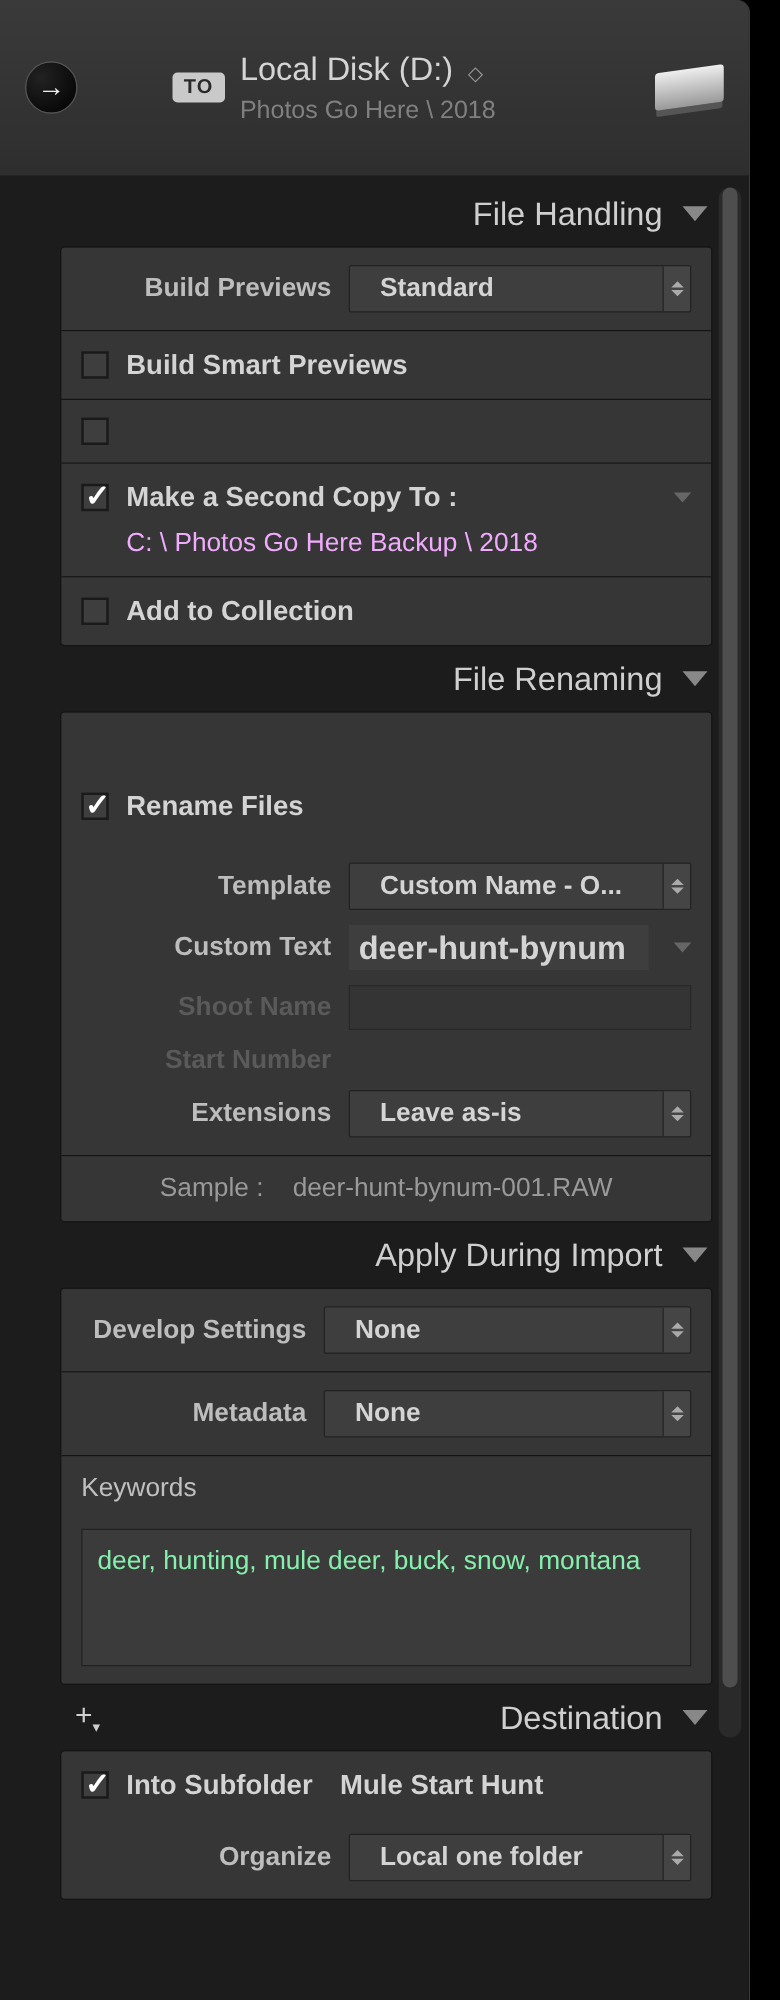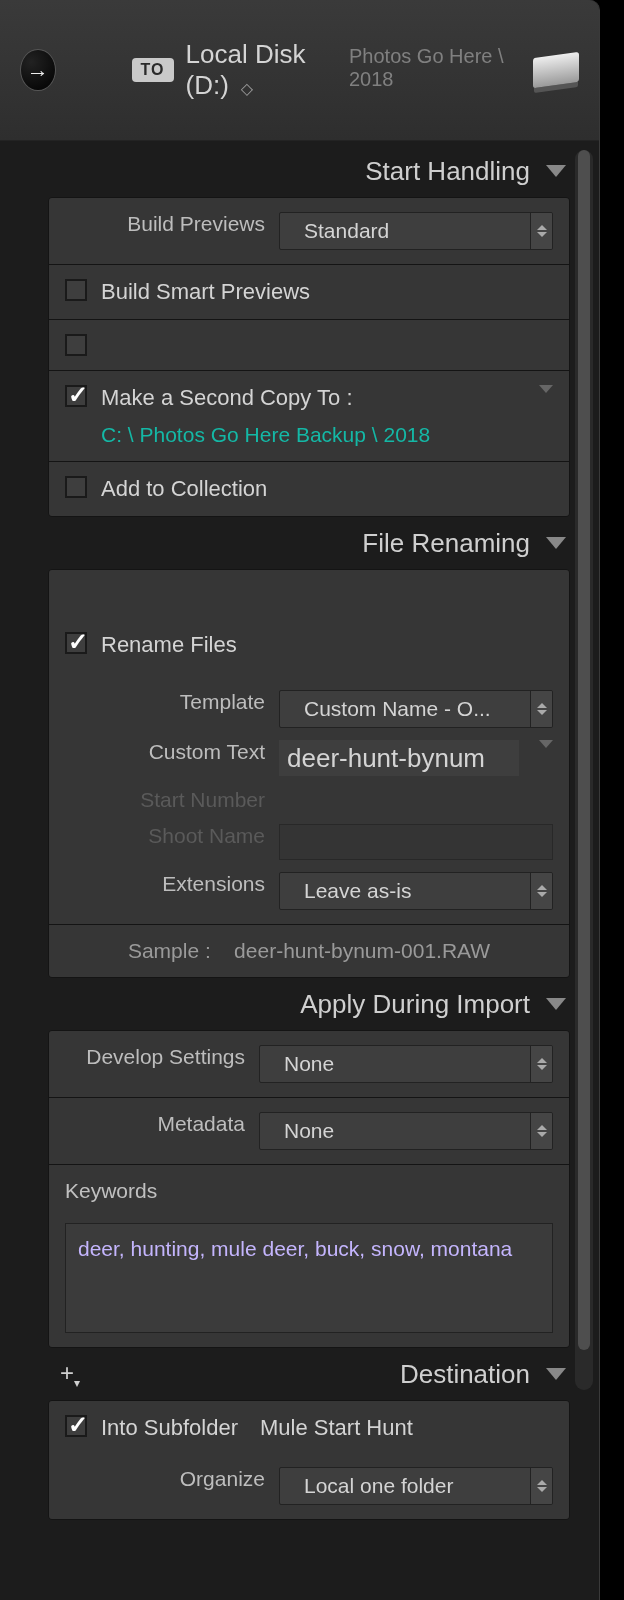--- a/index.html
+++ b/index.html
@@ -41,21 +41,21 @@
   .to-badge {
     background: #c9c9c9;
     color: #2a2a2a;
     font-weight: 700;
     font-size: 16px;
     padding: 3px 9px;
     border-radius: 4px;
     letter-spacing: 1px;
     margin-left: 64px;
   }
-  .dest-block { display: flex; flex-direction: row; }
+  .dest-block { display: flex; flex-direction: column; }
   .dest-title {
     font-size: 26px;
     color: #d4d4d4;
   }
   .selector { color: #999; font-size: 16px; margin-left: 6px; }
   .dest-path {
     font-size: 20px;
     color: #808080;
     margin-top: 6px;
   }
@@ -120,22 +120,23 @@
     border-bottom: 1px solid #141414;
     background: #363636;
     padding: 14px 16px;
     display: flex;
     flex-direction: column;
     gap: 12px;
   }
   .row:last-child { border-bottom: none; }
   .row-line {
     display: flex;
-    align-items: flex-start;
+    align-items: center;
     gap: 14px;
+    font-weight: bold;
   }
   .label-right {
     text-align: right;
     color: #bdbdbd;
     font-size: 21px;
     flex: 0 0 200px;
   }
   .label-right.disabled { color: #5a5a5a; }
   .checkbox {
     width: 22px; height: 22px;
@@ -147,21 +148,21 @@
   .checkbox.checked::after {
     content: "✓";
     position: absolute;
     left: 1px; top: -6px;
     color: #fff;
     font-size: 24px;
     font-weight: bold;
   }
   .check-label { color: #d4d4d4; font-size: 22px; }
   .sub-path {
-    color: #14b8a6;
+    color: #f0abfc;
     font-size: 21px;
     margin-left: 36px;
   }
   .row-caret {
     margin-left: auto;
     width: 0; height: 0;
     border-left: 7px solid transparent;
     border-right: 7px solid transparent;
     border-top: 8px solid #666;
   }
@@ -224,21 +225,21 @@
   .keywords-label {
     color: #c0c0c0;
     font-size: 21px;
     margin-bottom: 8px;
   }
   .keywords-box {
     background: #3b3b3b;
     border: 1px solid #222;
     min-height: 110px;
     padding: 10px 12px;
-    color: #c4b5fd;
+    color: #86efac;
     font-size: 21px;
     line-height: 1.4;
   }
   .select-text { white-space: nowrap; overflow: hidden; text-overflow: ellipsis; padding-right: 22px; }
   .subfolder-input {
     color: #d4d4d4;
     font-size: 22px;
     flex: 1;
     padding: 0 8px;
   }
@@ -263,21 +264,21 @@
     <div class="disk-icon"></div>
   </div>
 
   <div class="scrollcol">
     <div class="scrollthumb"></div>
   </div>
 
   <div class="panels">
 
     <div class="panel-header">
-      <span>Start Handling</span>
+      <span>File Handling</span>
       <div class="tri-down"></div>
     </div>
     <div class="panel-body">
       <div class="row">
         <div class="row-line">
           <div class="label-right">Build Previews</div>
           <div class="select">
             <span class="select-text">Standard</span>
             <div class="select-spinner">
                 <div class="sp-up"></div>
@@ -332,26 +333,26 @@
                 <div class="sp-down"></div>
               </div>
           </div>
         </div>
         <div class="row-line">
           <div class="label-right">Custom Text</div>
           <div class="textinput">deer-hunt-bynum</div>
           <div class="text-caret"></div>
         </div>
         <div class="row-line">
+          <div class="label-right disabled">Shoot Name</div>
+          <div class="textinput disabled"></div>
+        </div>
+        <div class="row-line">
           <div class="label-right disabled">Start Number</div>
           <div style="flex:1"></div>
-        </div>
-        <div class="row-line">
-          <div class="label-right disabled">Shoot Name</div>
-          <div class="textinput disabled"></div>
         </div>
         <div class="row-line">
           <div class="label-right">Extensions</div>
           <div class="select">
             <span class="select-text">Leave as-is</span>
             <div class="select-spinner">
                 <div class="sp-up"></div>
                 <div class="sp-down"></div>
               </div>
           </div>

